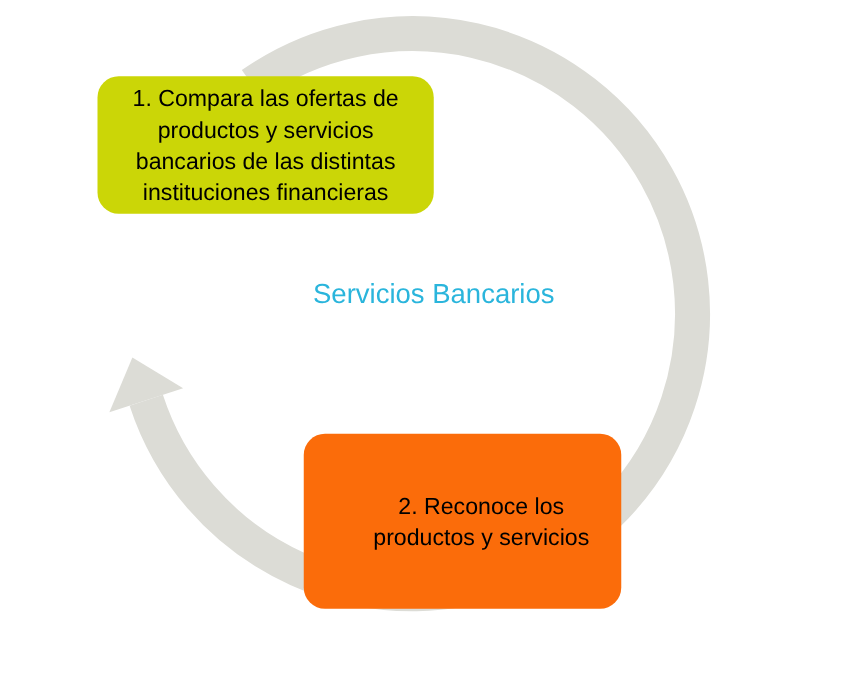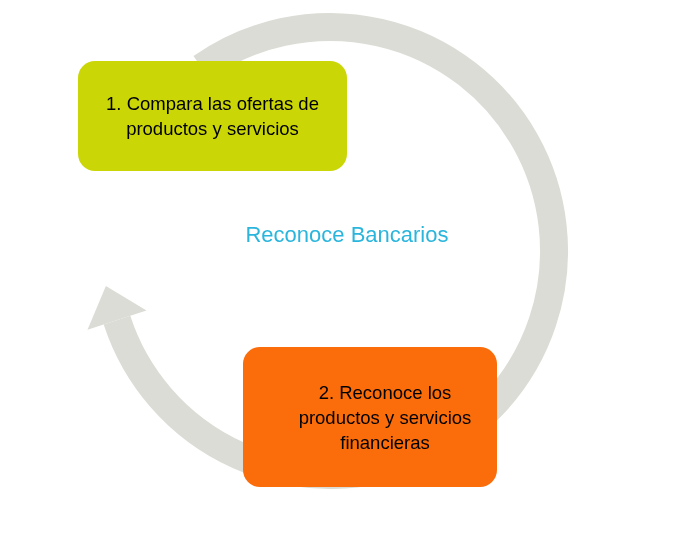--- a/index.html
+++ b/index.html
@@ -68,23 +68,24 @@
 <div class="stage">
 
   <svg class="arrow-svg" viewBox="0 0 674 538" xmlns="http://www.w3.org/2000/svg">
     <path d="M 201.5 67.5 A 224 224 0 1 1 117.0 320.2" fill="none" stroke-width="28" stroke="#dcdcd6"></path>
     <polygon points="105.9,286.0 87.5,329.8 146.5,310.6" fill="#dcdcd6"></polygon>
   </svg>
 
   <div class="box box1" style="background-color: rgb(203, 214, 7);">
     <div class="line">1. Compara las ofertas de</div>
     <div class="line">productos y servicios</div>
+    <div class="line">bancarios de las distintas</div>
+    <div class="line">instituciones financieras</div>
   </div>
 
   <div class="box box2" style="background-color: rgb(251, 108, 10); padding-left: 32px;">
     <div class="line">2. Reconoce los</div>
     <div class="line">productos y servicios</div>
-    <div class="line">financieras</div>
   </div>
 
-  <div class="title" style="color: rgb(42, 181, 220);">Reconoce Bancarios</div>
+  <div class="title" style="color: rgb(42, 181, 220);">Servicios Bancarios</div>
 
 </div>
 
 </body></html>

